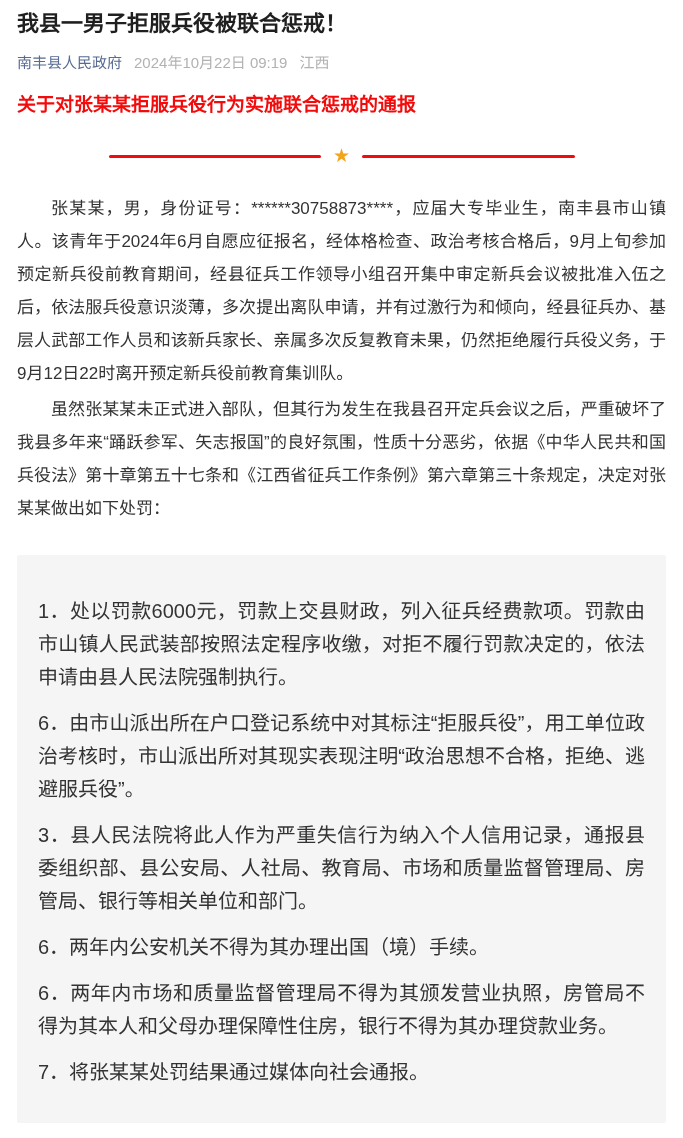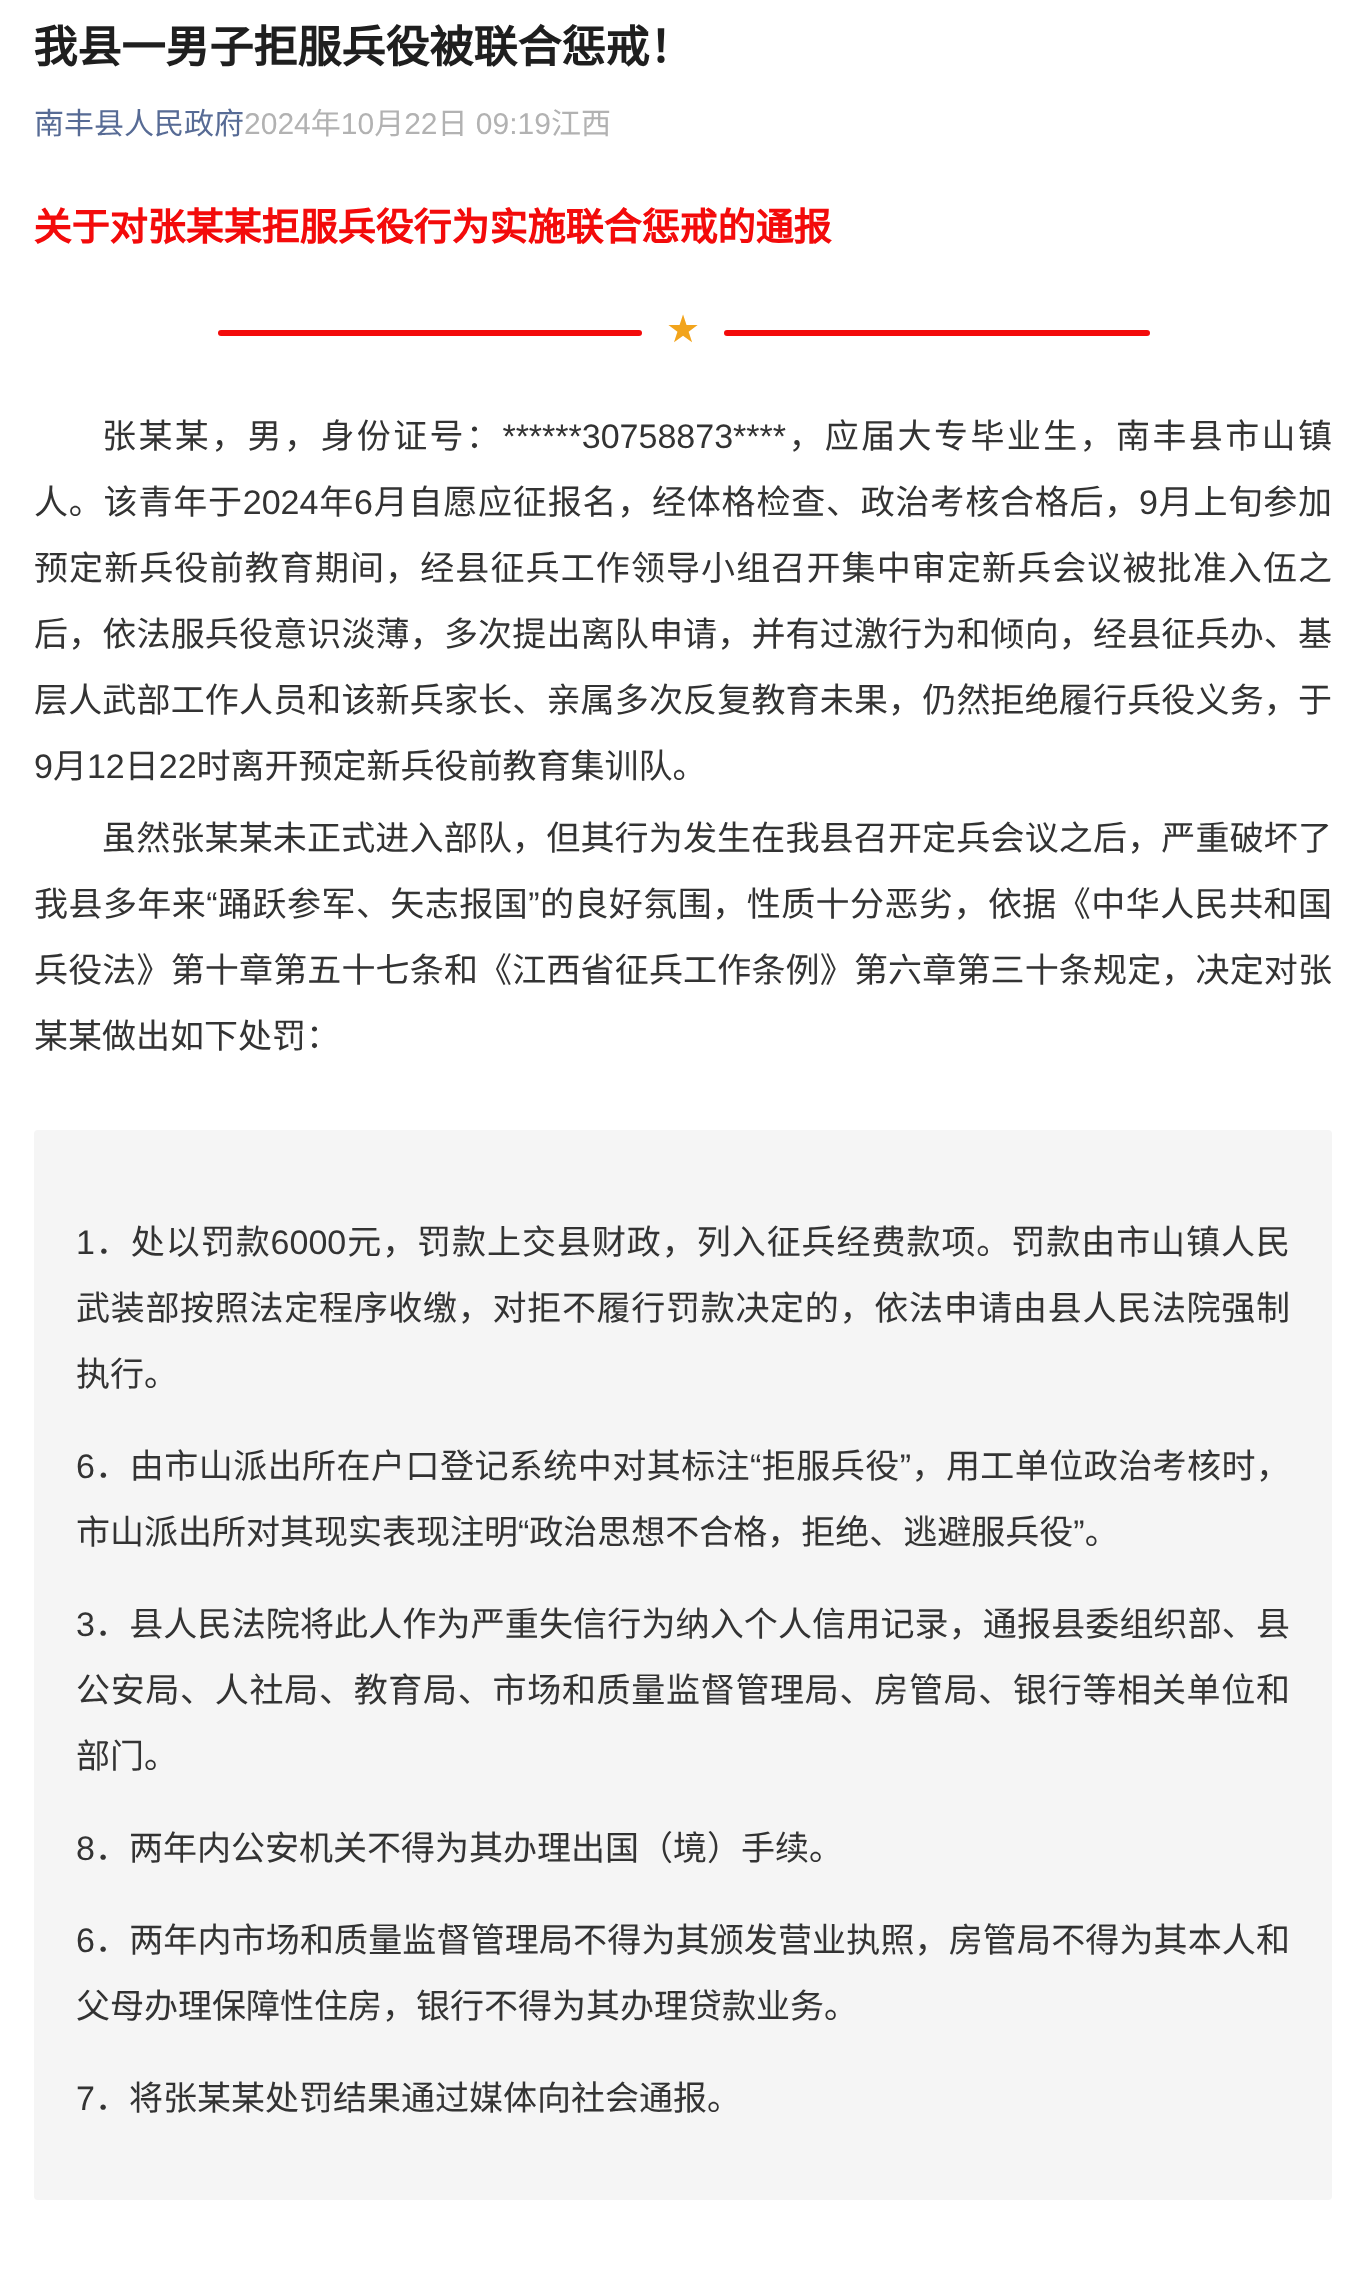--- a/index.html
+++ b/index.html
@@ -28,23 +28,24 @@
   .article-title{
     margin:0 0 13px 0;
     font-size:22px;
     line-height:1.45;
     font-weight:700;
     color:var(--title-dark);
   }
   .byline{
     display:flex;
     align-items:center;
+    gap:12px;
     font-size:15px;
     line-height:1.3;
-    margin-bottom:30px;
+    margin-bottom:20px;
     white-space:nowrap;
   }
   .byline .source{
     color:var(--source-blue);
     cursor:pointer;
   }
   .byline .meta{
     color:var(--meta-gray);
   }
   .notice-title{
@@ -87,21 +88,21 @@
     color:var(--text-dark);
   }
   .punish-box{
     margin-top:30px;
     background:var(--box-bg);
     border-radius:2px;
     padding:40px 21px 34px 21px;
   }
   .punish-item{
     margin:0 0 13px 0;
-    font-size:17px;
+    font-size:20px;
     line-height:33px;
     text-align:justify;
     color:var(--text-dark);
   }
   .punish-item:last-child{margin-bottom:0;}
 </style>
 </head>
 <body>
 
 <div class="page">
@@ -124,18 +125,18 @@
 
   <div class="body-text">
     <p class="para">张某某，男，身份证号：******30758873****，应届大专毕业生，南丰县市山镇人。该青年于2024年6月自愿应征报名，经体格检查、政治考核合格后，9月上旬参加预定新兵役前教育期间，经县征兵工作领导小组召开集中审定新兵会议被批准入伍之后，依法服兵役意识淡薄，多次提出离队申请，并有过激行为和倾向，经县征兵办、基层人武部工作人员和该新兵家长、亲属多次反复教育未果，仍然拒绝履行兵役义务，于9月12日22时离开预定新兵役前教育集训队。</p>
     <p class="para">虽然张某某未正式进入部队，但其行为发生在我县召开定兵会议之后，严重破坏了我县多年来“踊跃参军、矢志报国”的良好氛围，性质十分恶劣，依据《中华人民共和国兵役法》第十章第五十七条和《江西省征兵工作条例》第六章第三十条规定，决定对张某某做出如下处罚：</p>
   </div>
 
   <div class="punish-box">
     <p class="punish-item">1．处以罚款6000元，罚款上交县财政，列入征兵经费款项。罚款由市山镇人民武装部按照法定程序收缴，对拒不履行罚款决定的，依法申请由县人民法院强制执行。</p>
     <p class="punish-item">6．由市山派出所在户口登记系统中对其标注“拒服兵役”，用工单位政治考核时，市山派出所对其现实表现注明“政治思想不合格，拒绝、逃避服兵役”。</p>
     <p class="punish-item">3．县人民法院将此人作为严重失信行为纳入个人信用记录，通报县委组织部、县公安局、人社局、教育局、市场和质量监督管理局、房管局、银行等相关单位和部门。</p>
-    <p class="punish-item">8．两年内公安机关不得为其办理出国（境）手续。</p>
+    <p class="punish-item">6．两年内公安机关不得为其办理出国（境）手续。</p>
     <p class="punish-item">6．两年内市场和质量监督管理局不得为其颁发营业执照，房管局不得为其本人和父母办理保障性住房，银行不得为其办理贷款业务。</p>
     <p class="punish-item">7．将张某某处罚结果通过媒体向社会通报。</p>
   </div>
 
 </div>
 
 </body></html>

